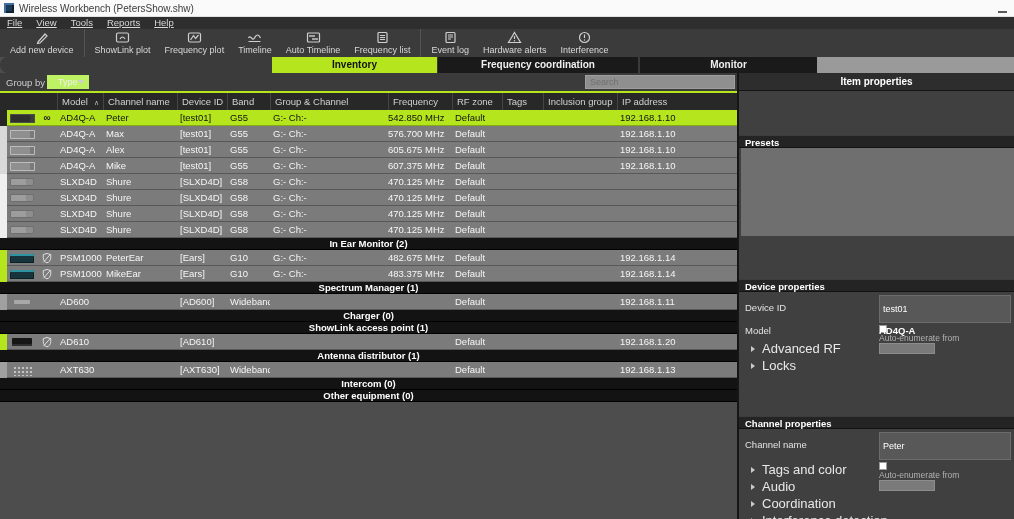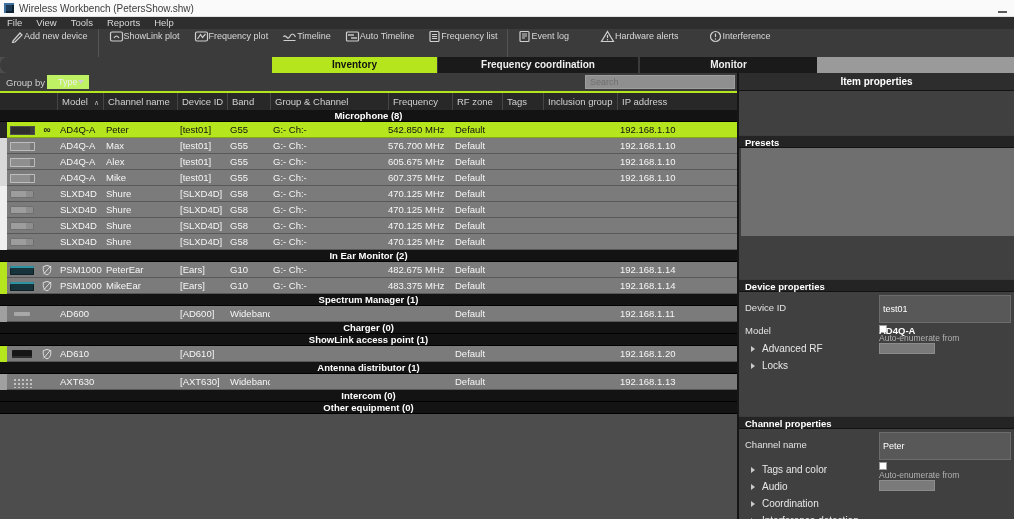--- a/index.html
+++ b/index.html
@@ -7,27 +7,27 @@
   body { font-family:"Liberation Sans", sans-serif; background:#4d4d4d; position:relative; }
 
   
   .titlebar { position:absolute; left:0; top:0; width:1014px; height:17px; background:#fafafa; display:flex; align-items:center; border-bottom:1px solid #e2e2e2; }
   .app-icon { width:10px; height:10px; margin:0 5px 0 4px; background:#1d3a57; box-shadow: inset 2px 2px 0 #3f6f9e, inset -2px -2px 0 #0f2233; flex:none; }
   .title-text { font-size:10px; color:#3c3c3c; white-space:nowrap; }
   .minimize-btn { position:absolute; right:7px; top:11px; width:9px; height:2px; background:#5a5a5a; }
 
   
   .menubar { position:absolute; left:0; top:17px; width:1014px; height:12px; background:#2e2e2e; display:flex; align-items:center; }
-  .menu-item { font-size:9.5px; color:#d8d8d8; padding:0 7px; line-height:12px; white-space:nowrap; }
+  .menu-item { font-size:9.5px; color:#d8d8d8; padding:0 7px; line-height:12px; white-space:nowrap;text-decoration:underline; }
 
   
   .toolbar { position:absolute; left:0; top:29px; width:1014px; height:28px; background:#3b3b3b; display:flex; align-items:stretch; }
   .tgroup { display:flex; border-right:1px solid #545454; padding:0 3px; }
-  .tgroup.last { border-right:none;gap:17px; }
-  .tbtn { display:flex; justify-content:center; padding:1px 7px 2px; }
+  .tgroup.last { border-right:none; }
+  .tbtn { display:flex; flex-direction:column; align-items:center; justify-content:center; padding:1px 7px 2px; }
   .ticon { height:13px; display:flex; align-items:center; }
   .ticon svg { display:block; }
   .tlabel { font-size:9px; color:#d8d8d8; white-space:nowrap; margin-top:1px; }
 
   
   .tabbar { position:absolute; left:0; top:57px; width:1014px; height:16px; background:#3b3b3b;border-radius:8px; }
   .tab { position:absolute; top:0; height:16px; line-height:16px; text-align:center; font-size:10px; font-weight:bold; color:#efefef; background:#1a1a1a; overflow:hidden; white-space:nowrap; }
   .tab.active { background:#b5e61d; color:#121212; }
   .tab-inventory { left:272px; width:165px; }
   .tab-freq { left:438px; width:200px; }
@@ -83,21 +83,21 @@
   .prop-row.single .prop-label { top:1px; }
   .prop-field { margin-left:136px; }
   .prop-input { width:132px; height:28px; background:#585858; border:1px solid #6c6c6c; color:#fff; font-size:9px; padding:0 3px; display:block; }
   .auto-row { display:flex; align-items:flex-start; margin-top:2px;flex-direction:column; }
   .checkbox { width:8px; height:8px; background:#ffffff; border:1px solid #9a9a9a; flex:none; margin-right:3px; }
   .auto-label { font-size:8.5px; color:#b2b2b2; white-space:nowrap; margin-right:4px; }
   .mini-input { width:56px; height:11px; background:#7a7a7a; border:1px solid #8c8c8c; color:#f0f0f0; font-size:9px; padding:0 2px; flex:none; }
   .prop-value { position:absolute; left:136px; top:1px; font-weight:bold; color:#ffffff; font-size:9.5px; }
   .collapse-row { display:flex; align-items:center; height:13px; margin:4px 0 0 8px; }
   .tri { width:0; height:0; border-left:4px solid #cacaca; border-top:3px solid transparent; border-bottom:3px solid transparent; margin-right:7px; flex:none; }
-  .collapse-label { font-size:10px; color:#e8e8e8; white-space:nowrap;text-align:right; }
+  .collapse-label { font-size:13px; color:#e8e8e8; white-space:nowrap;text-align:right; }
 </style>
 </head>
 <body>
 
 <div class="titlebar">
   <span class="app-icon"></span>
   <span class="title-text">Wireless Workbench (PetersShow.shw)</span>
   <span class="minimize-btn"></span>
 </div>
 
@@ -228,21 +228,20 @@
         <div class="th">Channel name</div>
         <div class="th">Device ID</div>
         <div class="th">Band</div>
         <div class="th">Group &amp; Channel</div>
         <div class="th">Frequency</div>
         <div class="th">RF zone</div>
         <div class="th">Tags</div>
         <div class="th">Inclusion group</div>
         <div class="th">IP address</div>
       </div>
-      <div class="sec-row">Microphone (8)</div>
       <div class="dev-row selected">
         <span class="strip" style="background: rgb(38, 38, 38);"></span>
         <span class="dev-icon ad4q-receiver-icon"></span>
         <span class="marker">
           <span class="showlink">∞</span>
         </span>
         <span class="cell">AD4Q-A</span>
         <span class="cell">Peter</span>
         <span class="cell">[test01]</span>
         <span class="cell">G55</span>

